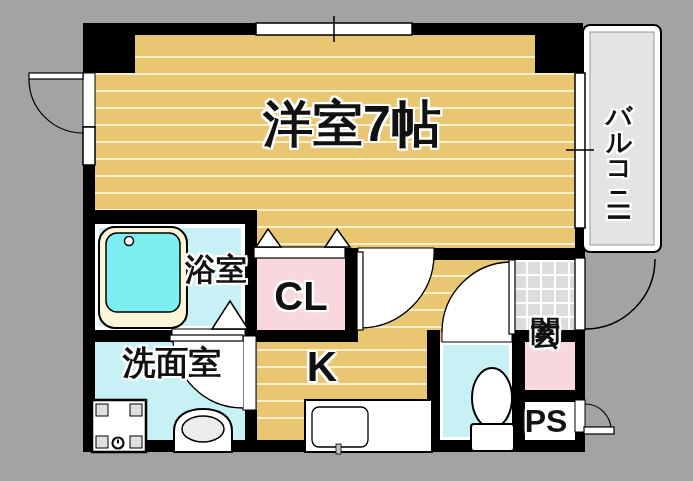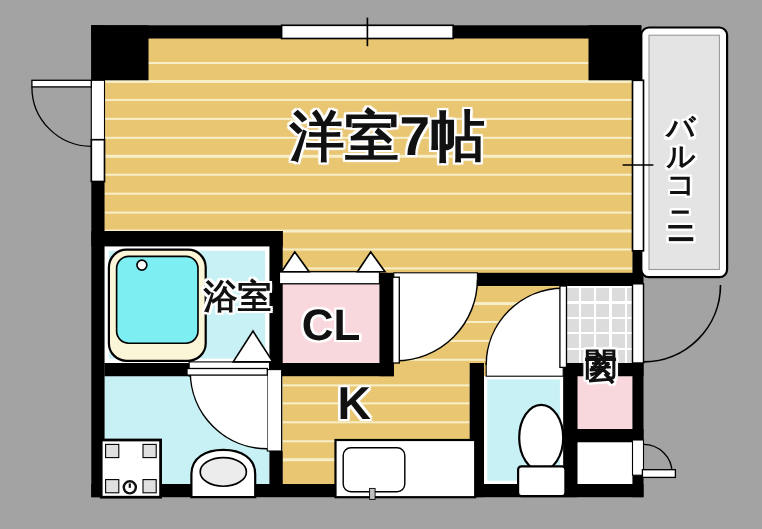--- a/index.html
+++ b/index.html
@@ -168,16 +168,18 @@
     <g>
       <ellipse cx="492" cy="398" rx="20" ry="30" fill="#fff" stroke="#000" stroke-width="2"></ellipse>
       <rect x="471" y="424" width="43" height="27" rx="3" fill="#fff" stroke="#000" stroke-width="2"></rect>
     </g>
   </svg>
 
   <div class="lbl" style="left:200px;top:97px;width:304px;font-size:50px;">洋室7帖</div>
   <div class="lbl vert" style="left:605px;top:70px;height:150px;font-size:26px;">バルコニー</div>
   <div class="lbl" style="left:183px;top:253px;width:66px;font-size:31px;">浴室</div>
   <div class="lbl" style="left:271px;top:274px;width:60px;font-size:40px;">CL</div>
+  <div class="lbl" style="left:117px;top:345px;width:110px;font-size:33px;">洗面室</div>
   <div class="lbl" style="left:299px;top:344px;width:46px;font-size:42px;">K</div>
   <div class="lbl vert" style="left:529px;top:262px;height:64px;font-size:29px;">玄関</div>
+  <div class="lbl" style="left:521px;top:404px;width:50px;font-size:32px;">PS</div>
 
 </div>
 
 </body></html>

